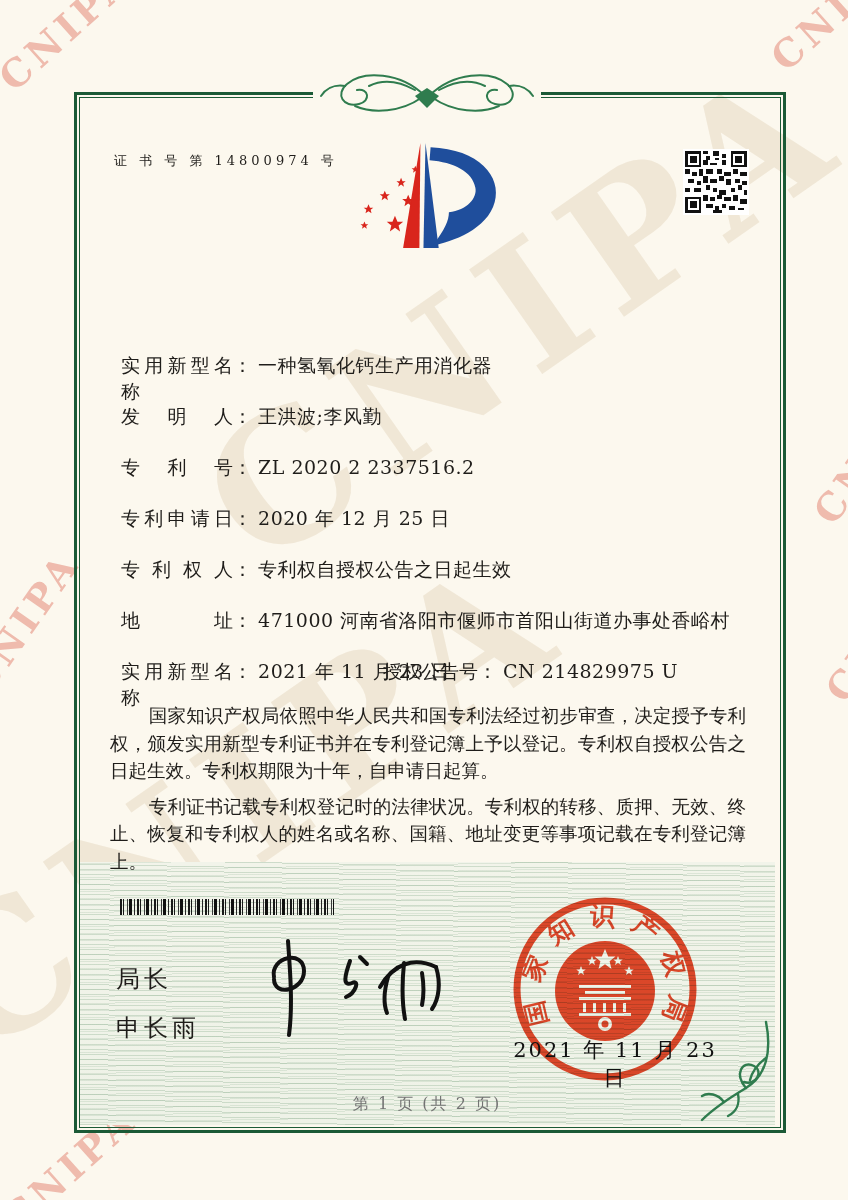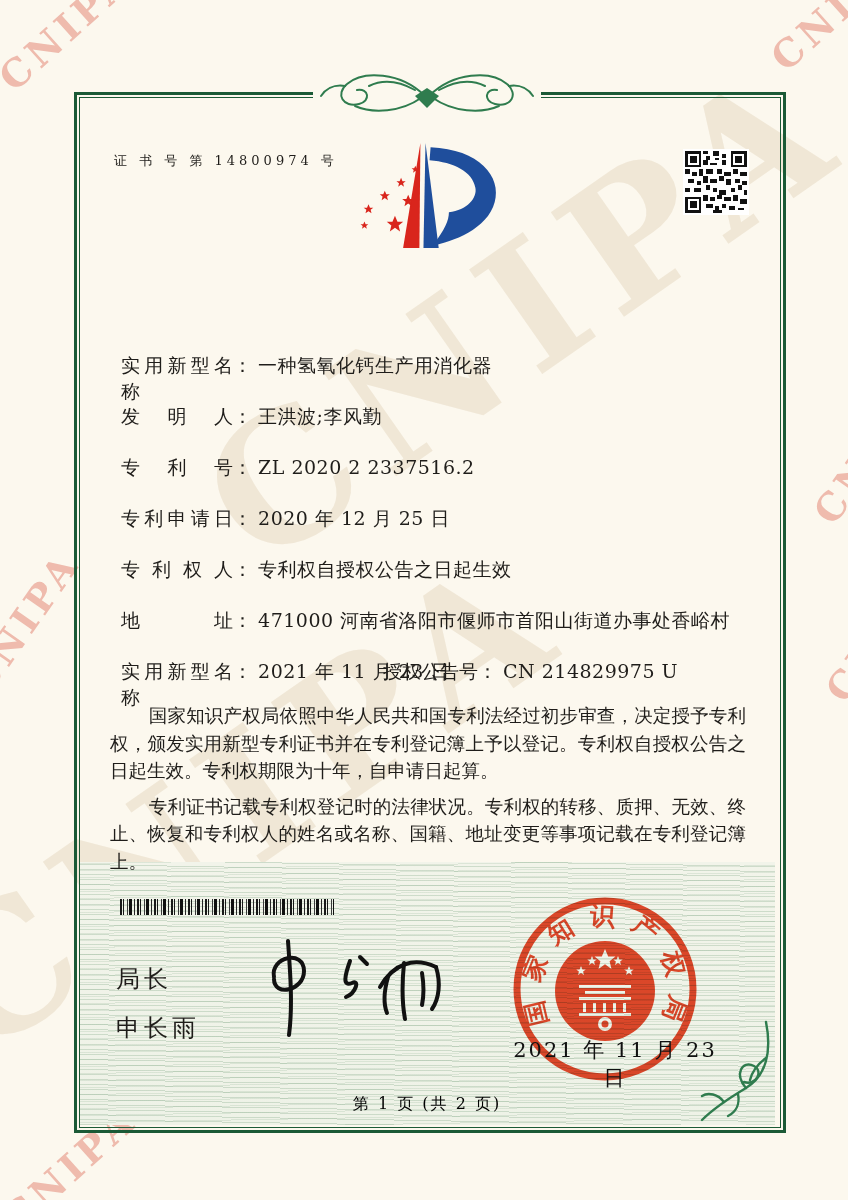--- a/index.html
+++ b/index.html
@@ -51,21 +51,21 @@
   .officer{position:absolute;left:116px;top:963px;font-size:24px;z-index:4;}
   .officer div{margin-bottom:17px;letter-spacing:4px;font-family:"DejaVu Sans","Liberation Sans",sans-serif;}
   .signature{position:absolute;left:246px;top:933px;width:205px;height:108px;z-index:4;}
 
   .seal{position:absolute;left:509px;top:893px;width:192px;height:192px;z-index:5;opacity:0.93;
     mix-blend-mode:multiply;}
   .seal-date{position:absolute;left:509px;top:1036px;width:212px;text-align:center;font-size:21px;
     letter-spacing:2px;color:#111;z-index:6;}
 
   .page-num{position:absolute;left:74px;top:1094px;width:706px;text-align:center;font-size:16px;
-    letter-spacing:2px;color:#000000;z-index:6;}
+    letter-spacing:2px;color:#737373;z-index:6;}
   .footer-note{position:absolute;left:325px;top:1136px;background:#ffffff;padding:8px 26px;
     font-size:17px;letter-spacing:3px;z-index:4;}
 </style>
 </head>
 <body>
 
 <div class="page">
 
   <span class="wm wm-red" style="left:-16px;top:6px;transform:rotate(-42deg);">CNIPA</span>
   <span class="wm wm-red" style="left:756px;top:-14px;transform:rotate(-42deg);">CNIPA</span>

